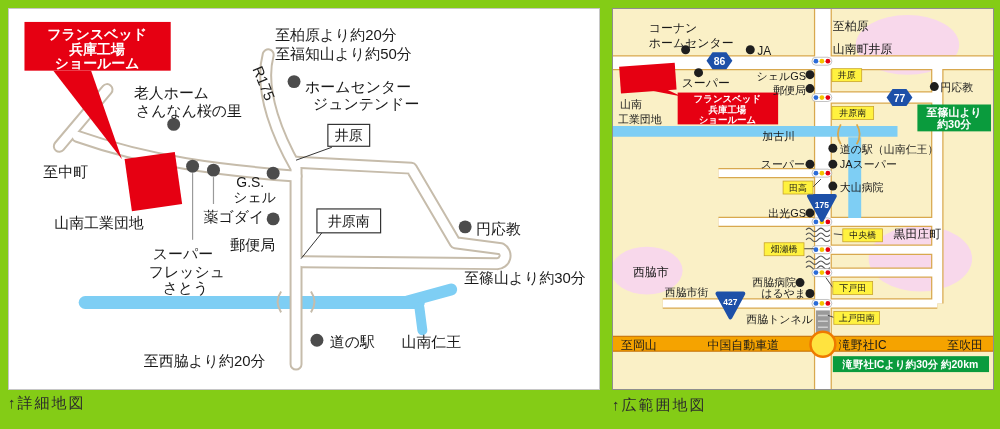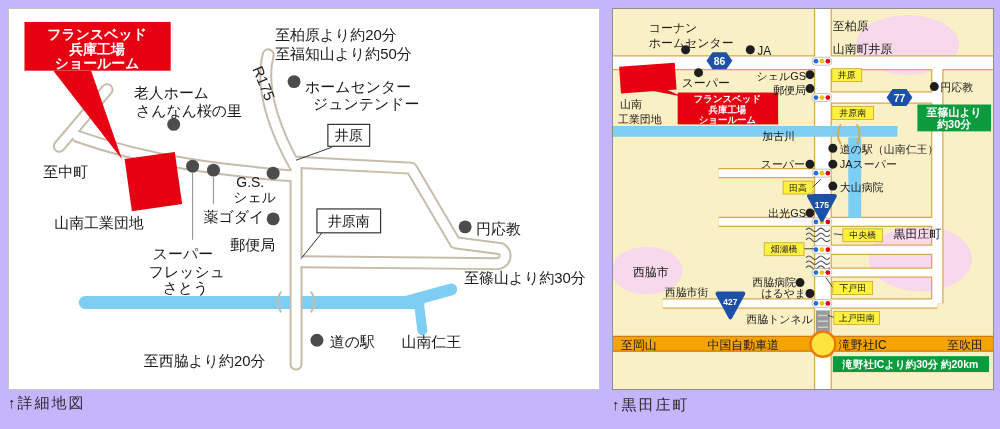--- a/index.html
+++ b/index.html
@@ -1,16 +1,16 @@
 <!DOCTYPE html>
 <html><head>
 <meta charset="utf-8">
 <style>
   html,body{margin:0;padding:0;background:#fff;}
-  .stage{position:relative;width:1000px;height:429px;background:#c4b5fd;overflow:hidden;
+  .stage{position:relative;width:1000px;height:429px;background:#84cc16;overflow:hidden;
          font-family:"Liberation Sans","DejaVu Sans",sans-serif;}
   .panel{position:absolute;top:8px;height:382px;box-sizing:border-box;}
   .panel.left{left:8px;width:592px;border:1px solid #c6c6c6;background:#fff;}
   .panel.right{left:612px;width:382px;border:1px solid #8e8e8e;}
   .panel svg{display:block;width:100%;height:100%;}
   .caption{position:absolute;font-size:15px;color:#2b2b2b;letter-spacing:2px;text-align:left;}
   .cap-l{top:394px;left:8px;width:592px;}
   .cap-r{top:396px;left:612px;width:381px;}
   svg text{font-family:"Liberation Sans","DejaVu Sans",sans-serif;fill:#191919;}
   .f15{font-size:15px}.f14{font-size:14px}.f12{font-size:12px}
@@ -289,14 +289,14 @@
       <text x="806" y="298" class="f11 end">はるやま</text>
       <text x="813" y="324" class="f11 end">西脇トンネル</text>
       <text x="620" y="350" class="f12">至岡山</text>
       <text x="707" y="350" class="f12">中国自動車道</text>
       <text x="839" y="350" class="f12">滝野社IC</text>
       <text x="948" y="350" class="f12">至吹田</text>
     </svg>
   </div>
 
   <div class="caption cap-l">↑詳細地図</div>
-  <div class="caption cap-r">↑黒田庄町</div>
+  <div class="caption cap-r">↑広範囲地図</div>
 </div>
 
 </body></html>

